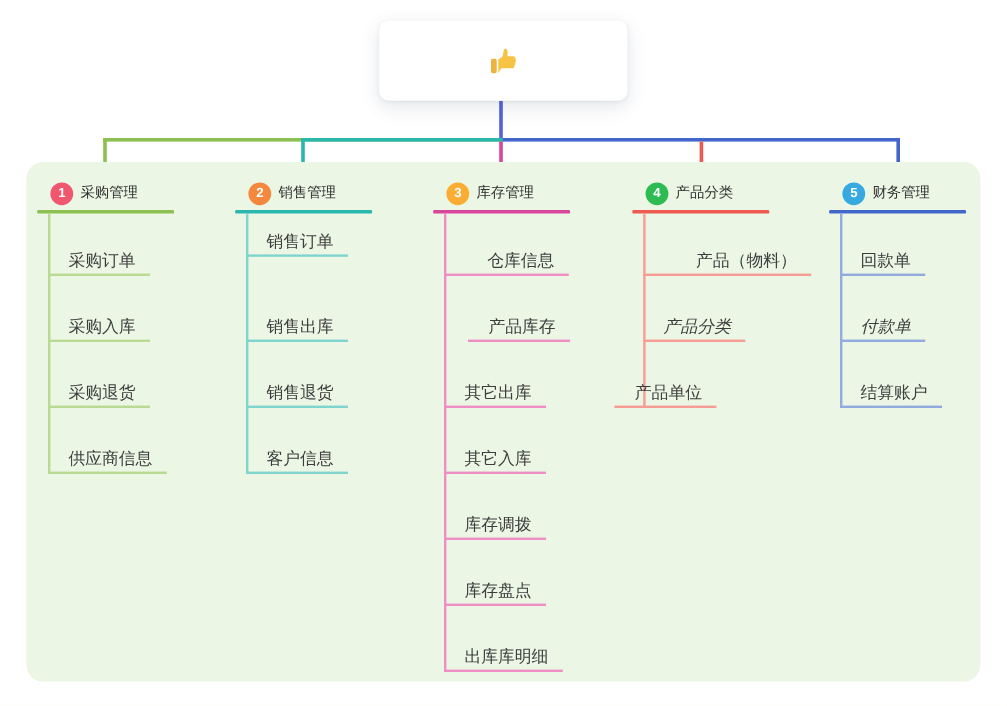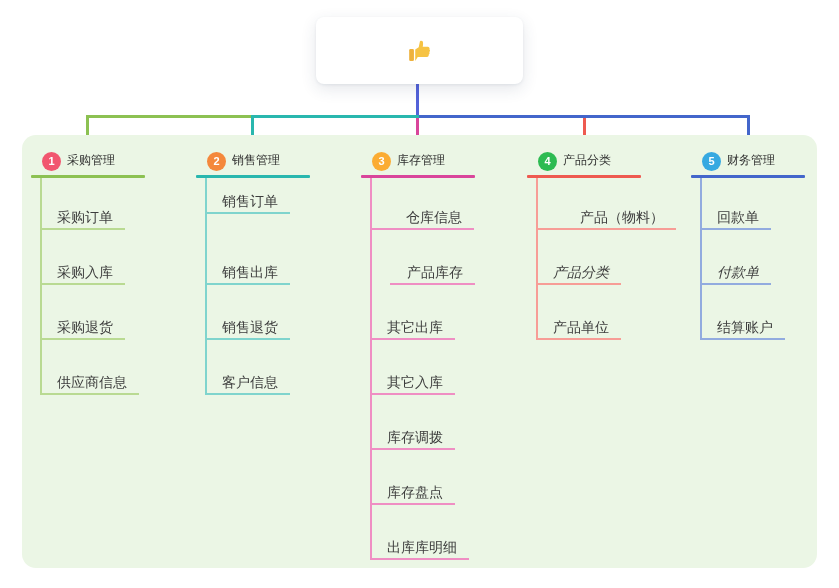--- a/index.html
+++ b/index.html
@@ -137,21 +137,21 @@
       <div class="leaf-item" style="left: 370px; top: 372px; border-bottom-color: rgb(239, 142, 195);">其它入库</div>
       <div class="leaf-item" style="left: 370px; top: 427px; border-bottom-color: rgb(239, 142, 195);">库存调拨</div>
       <div class="leaf-item" style="left: 370px; top: 482px; border-bottom-color: rgb(239, 142, 195);">库存盘点</div>
       <div class="leaf-item" style="left: 370px; top: 537px; border-bottom-color: rgb(239, 142, 195);">出库库明细</div>
       <div class="branch-badge" style="left: 538px; background: rgb(45, 187, 82);">4</div>
       <div class="branch-title" style="left: 563px;">产品分类</div>
       <div class="branch-underline" style="left: 527px; width: 114px; background: rgb(238, 90, 80);"></div>
       <div class="branch-vline" style="left: 536px; height: 162px; background: rgb(247, 157, 150);"></div>
       <div class="leaf-item" style="left: 536px; top: 207px; border-bottom-color: rgb(247, 157, 150); padding-left: 44px;">产品（物料）</div>
       <div class="leaf-item" style="left: 536px; top: 262px; border-bottom-color: rgb(247, 157, 150); font-style: italic;">产品分类</div>
-      <div class="leaf-item" style="left: 536px; top: 317px; border-bottom-color: rgb(247, 157, 150);">产品单位</div>
+      <div class="leaf-item" style="left: 512px; top: 317px; border-bottom-color: rgb(247, 157, 150);">产品单位</div>
       <div class="branch-badge" style="left: 702px; background: rgb(54, 169, 225);">5</div>
       <div class="branch-title" style="left: 727px;">财务管理</div>
       <div class="branch-underline" style="left: 691px; width: 114px; background: rgb(67, 102, 203);"></div>
       <div class="branch-vline" style="left: 700px; height: 162px; background: rgb(146, 171, 223);"></div>
       <div class="leaf-item" style="left: 700px; top: 207px; border-bottom-color: rgb(146, 171, 223);">回款单</div>
       <div class="leaf-item" style="left: 700px; top: 262px; border-bottom-color: rgb(146, 171, 223); font-style: italic;">付款单</div>
       <div class="leaf-item" style="left: 700px; top: 317px; border-bottom-color: rgb(146, 171, 223);">结算账户</div>
     </div>
 
 </div>

